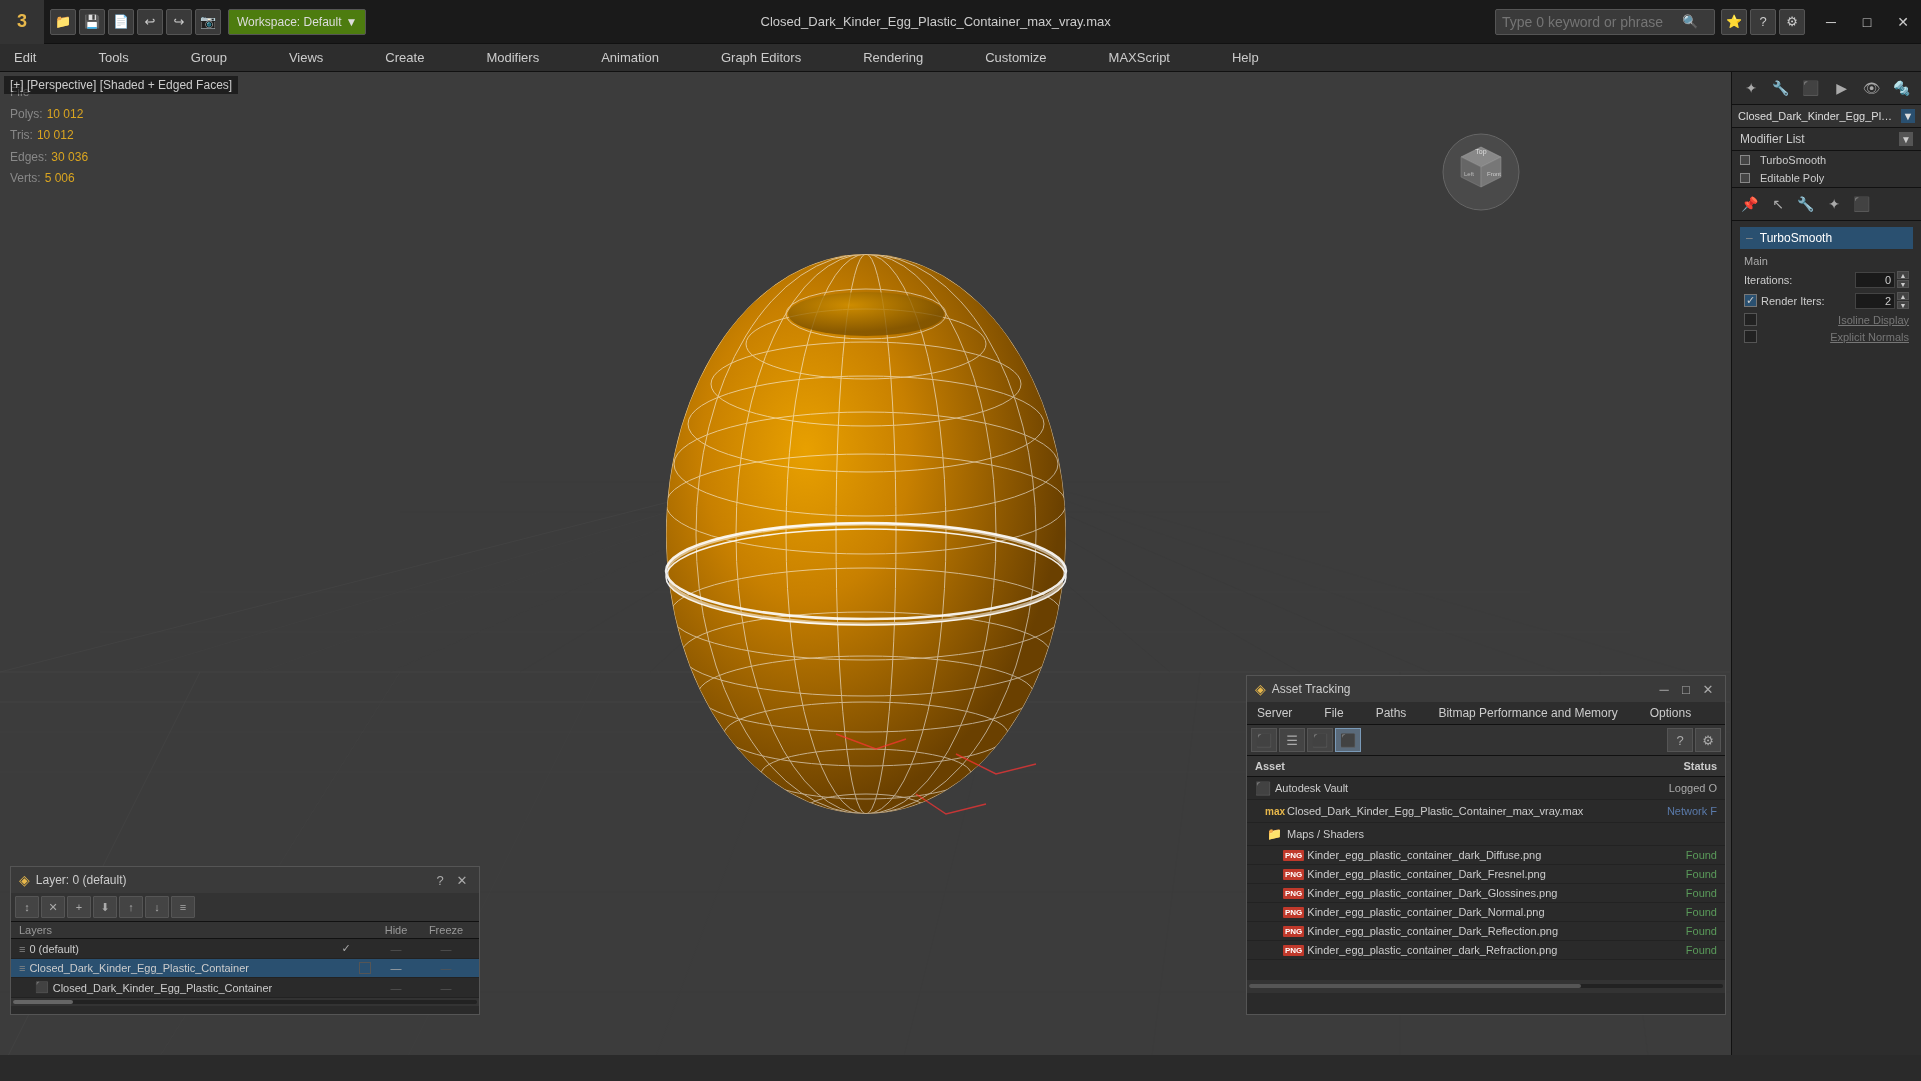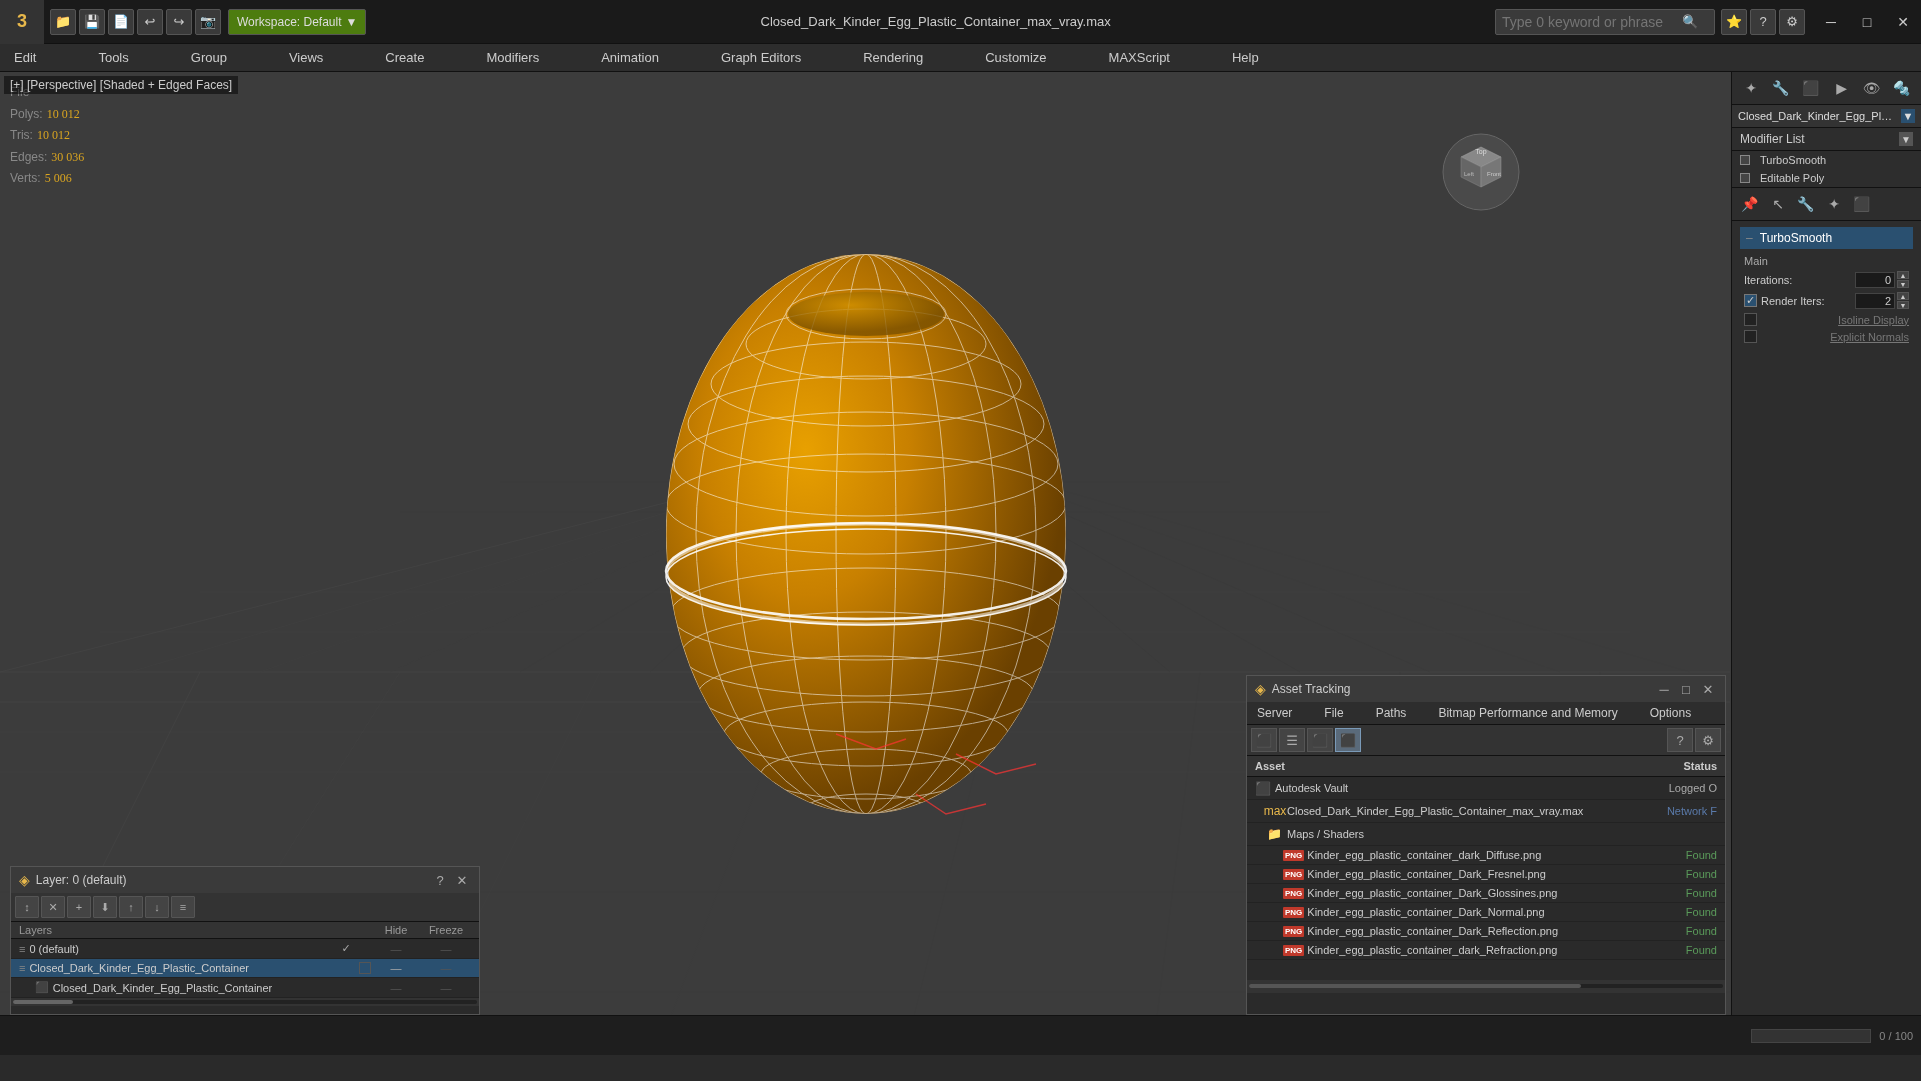--- a/index.html
+++ b/index.html
@@ -153,21 +153,21 @@
     
     #stats-overlay {
       position: absolute;
       top: 10px;
       left: 10px;
       color: #daa520;
       font-size: 12px;
       line-height: 1.8;
     }
     #stats-overlay .label { color: #888; }
-    #stats-overlay .value { color: #daa520; margin-left: 4px; font-family: Liberation Serif, serif; }
+    #stats-overlay .value { color: #daa520; margin-left: 4px; }
 
     
     #egg-container {
       position: absolute;
       top: 50%;
       left: 50%;
       transform: translate(-50%, -50%);
       width: 460px;
       height: 620px;
     }
@@ -970,21 +970,21 @@
     <div class="asset-item">
       <div class="asset-item-icon">
         <span style="color:#6a9ad4;font-size:13px;">⬛</span>
       </div>
       <span class="asset-item-name">Autodesk Vault</span>
       <span class="asset-status logged">Logged O</span>
     </div>
 
     <div class="asset-item asset-indent">
       <div class="asset-item-icon">
-        <span style="color:#e8b84b;font-size:12px;font-weight:normal;">max</span>
+        <span style="color:#e8b84b;font-size:10px;font-weight:bold;">max</span>
       </div>
       <span class="asset-item-name">Closed_Dark_Kinder_Egg_Plastic_Container_max_vray.max</span>
       <span class="asset-status network">Network F</span>
     </div>
 
     <div class="asset-item asset-indent">
       <div class="asset-item-icon">
         <span style="color:#e8b84b;font-size:12px;">📁</span>
       </div>
       <span class="asset-item-name">Maps / Shaders</span>
@@ -1025,22 +1025,14 @@
     <div style="height:20px;"></div>
 
     <div id="asset-scrollbar">
       <div id="asset-scrollbar-track">
         <div id="asset-scrollbar-thumb"></div>
       </div>
     </div>
     <div id="asset-bottom-bar"></div>
   </div>
 
-  <div id="statusbar">
-    <span style="color:#888;font-size:11px;"></span>
-    <div style="flex:1;"></div>
-    <div style="display:flex;gap:8px;align-items:center;">
-      <div style="width:120px;height:14px;background:#333;border:1px solid #444;"></div>
-      <div style="color:#888;font-size:11px;">0 / 100</div>
-    </div>
-  </div>
 
 </div>
 
 </body></html>

